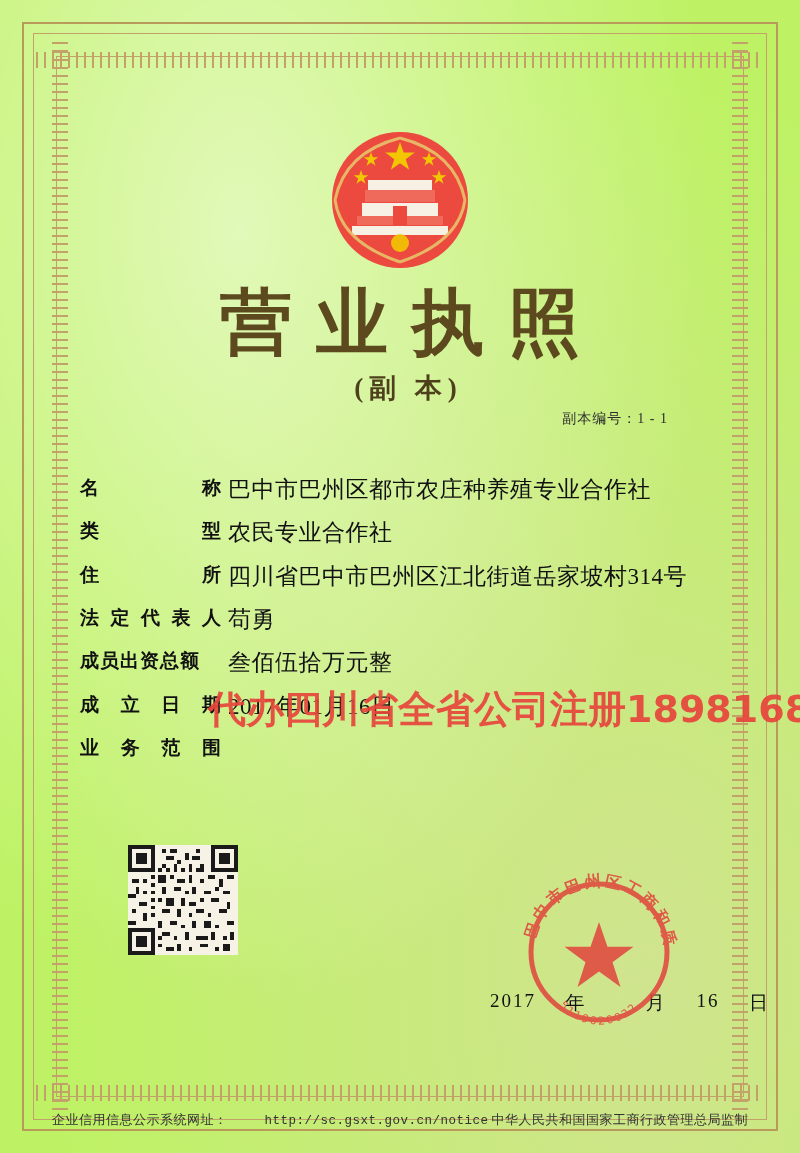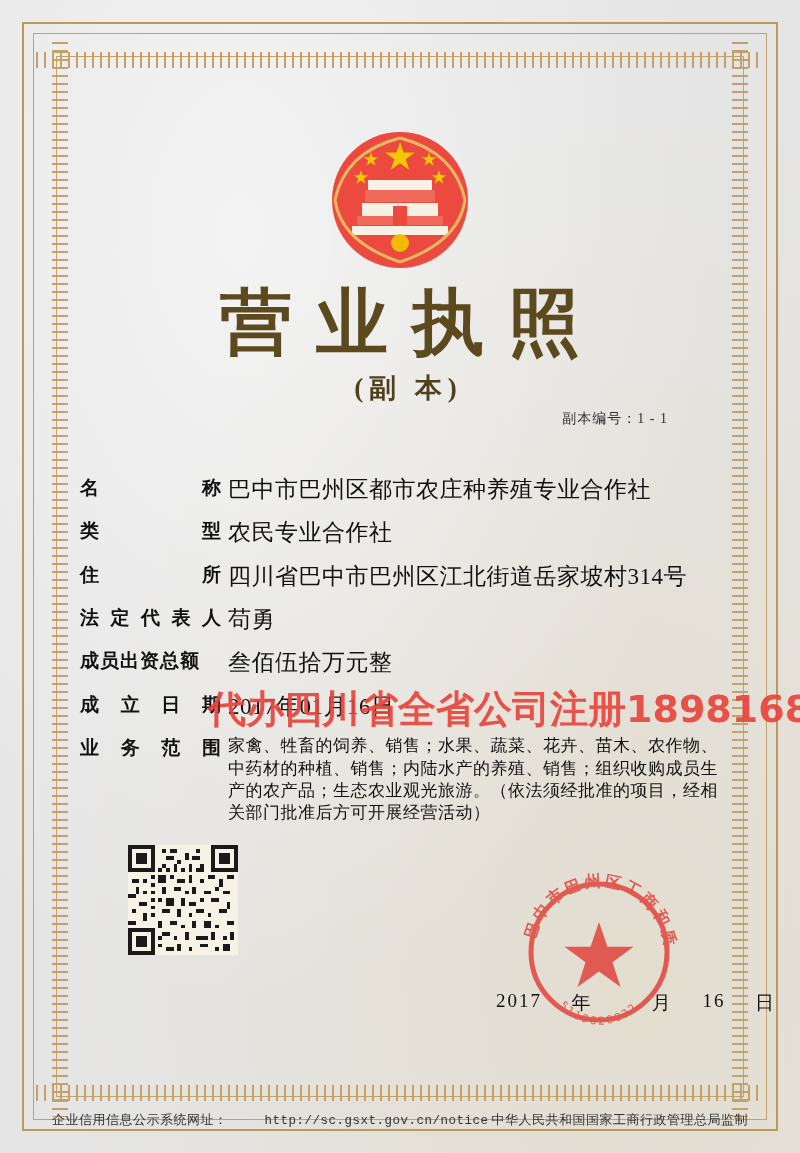--- a/index.html
+++ b/index.html
@@ -11,21 +11,21 @@
     height: 1153px;
     background: #ffffff;
     font-family: "Liberation Serif", "DejaVu Serif", serif;
     overflow: hidden;
   }
 
   .certificate {
     position: relative;
     width: 800px;
     height: 1153px;
-    background: #e5e5e5;
+    background: #bef264;
     box-sizing: border-box;
   }
 
   
   .outer-frame {
     position: absolute;
     left: 22px;
     top: 22px;
     right: 22px;
     bottom: 22px;
@@ -206,21 +206,20 @@
   .reg-date {
     position: absolute;
     left: 430px;
     top: 930px;
     font-size: 19px;
     color: #111;
     letter-spacing: 2px;
     width: 280px;
     display: flex;
     justify-content: space-between;
-    margin-left: 6px;
   }
 
   
   .seal {
     position: absolute;
     left: 452px;
     top: 800px;
     width: 175px;
     height: 175px;
     opacity: 0.85;
@@ -380,21 +379,20 @@
         <div class="field-value">2017年01月16日</div>
       </div>
 
       <div class="field-row">
         <div class="field-label">
           <span>业</span>
           <span>务</span>
           <span>范</span>
           <span>围</span>
         </div>
-        <div class="field-value small">家禽、牲畜的饲养、销售；水果、蔬菜、花卉、苗木、农作物、中药材的种植、销售；内陆水产的养殖、销售；组织收购成员生产的农产品；生态农业观光旅游。（依法须经批准的项目，经相关部门批准后方可开展经营活动）</div>
       </div>
 
     </div>
 
     <div class="qr">
       <svg viewBox="0 0 29 29" width="110" height="110" shape-rendering="crispEdges" aria-hidden="true">
         <rect width="29" height="29" fill="#f7f2e6"></rect>
         <g fill="#1a1a1a">
 
           <rect x="0" y="0" width="7" height="1"></rect>

